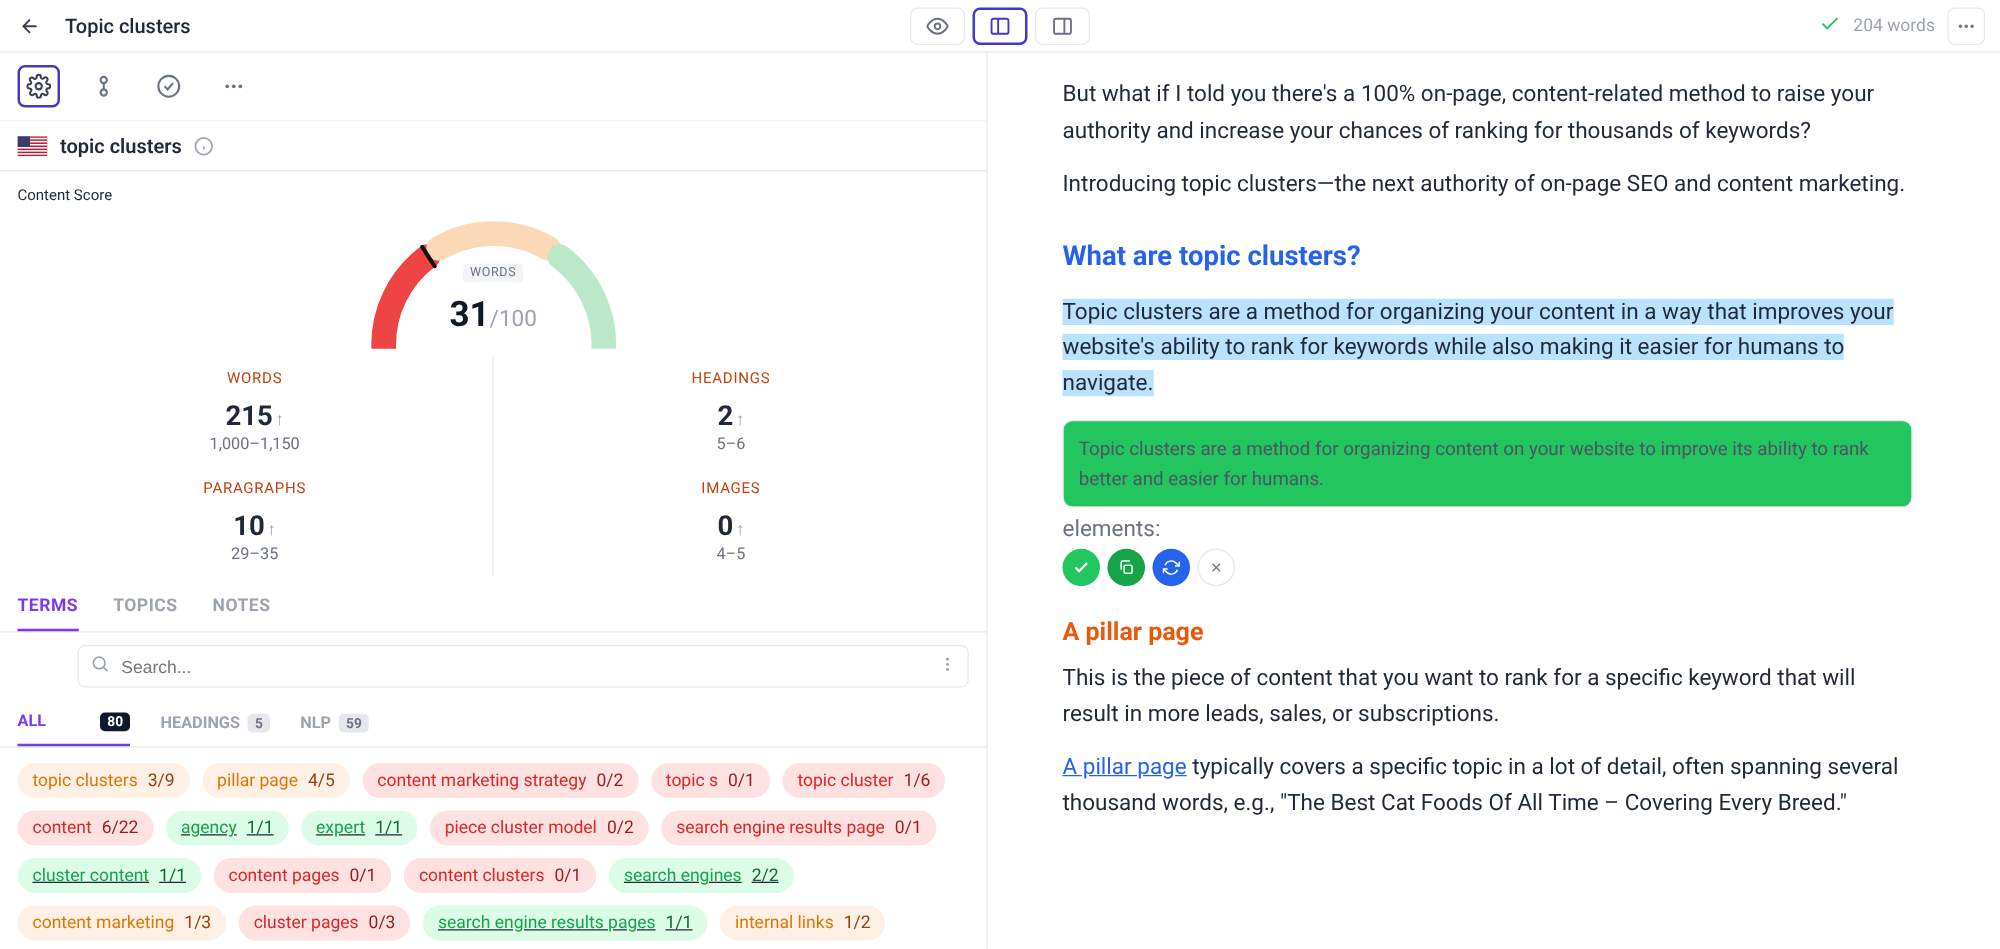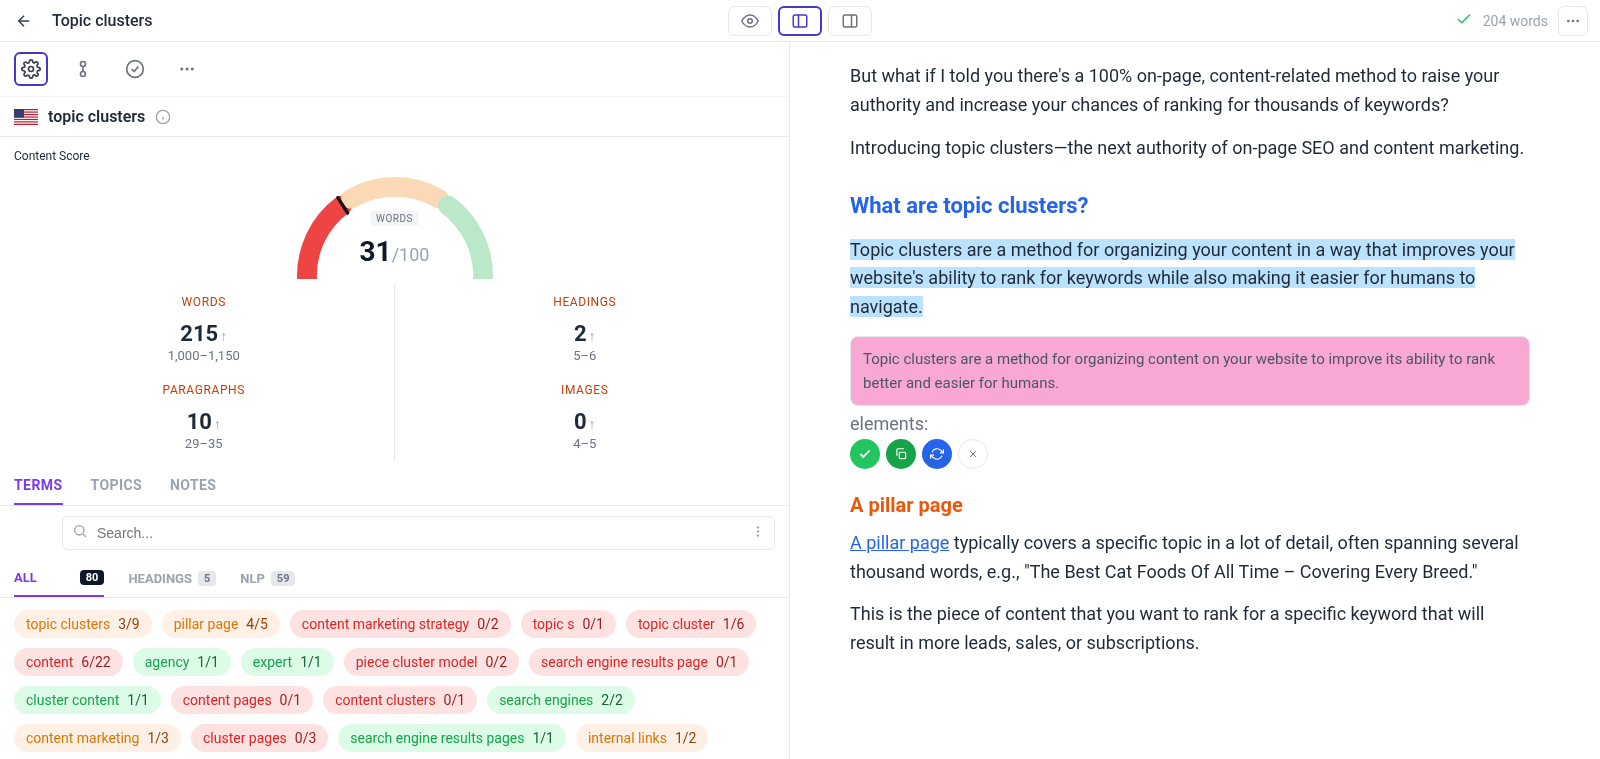--- a/index.html
+++ b/index.html
@@ -51,31 +51,31 @@
 .badge { background: #e5e7eb; color: #6b7280; border-radius: 4px; padding: 1px 6px; font-size: 11px; font-weight: 700; }
 .subtab.active .badge { background: #0f172a; color: #fff; margin-left: 37px; }
 .terms { padding: 12px 14px; display: flex; flex-wrap: wrap; gap: 10px; overflow-y: auto; }
 .term { display: inline-flex; align-items: center; gap: 8px; padding: 6px 12px; border-radius: 14px; font-size: 14px; cursor: pointer; }
 .term.orange { background: #fff0e6; }
 .term.orange .t-label { color: #d97706; }
 .term.orange .t-count { color: #92400e; }
 .term.red { background: #fee2e2; }
 .term.red .t-label { color: #dc2626; }
 .term.red .t-count { color: #991b1b; }
-.term.green { background: #dcfce7; }
+.term.green { background: #dcfce7; text-decoration: underline; }
 .term.green .t-label { color: #16a34a; }
 .term.green .t-count { color: #166534; }
 .right { flex: 1; position: relative; overflow-y: auto; }
 .doc { padding: 20px 70px 40px 60px; font-size: 18px; line-height: 1.6; color: #1f2937; }
 .doc p { margin-bottom: 14px; }
 .h-blue { color: #2563eb; font-size: 22px; font-weight: 700; margin: 26px 0 12px 0; }
 .h-orange { color: #ea580c; font-size: 20px; font-weight: 700; margin: 20px 0 8px 0; }
 .hl { background: #bae1fe; }
 .link { color: #2563eb; text-decoration: underline; }
-.suggest-box { border: 1px solid #e5e7eb; border-radius: 8px; padding: 10px 12px; font-size: 15px; color: #4b5563; margin: 6px 0 4px 0; background: #f9a8d4; }
+.suggest-box { border: 1px solid #e5e7eb; border-radius: 8px; padding: 10px 12px; font-size: 15px; color: #4b5563; margin: 6px 0 4px 0; background: #22c55e; }
 .action-pills { display: flex; gap: 6px; align-items: center; margin-bottom: 16px; }
 .pill { width: 30px; height: 30px; border-radius: 50%; display: flex; align-items: center; justify-content: center; cursor: pointer; color: #fff; }
 .pill.accept { background: #22c55e; }
 .pill.copy { background: #16a34a; }
 .pill.regen { background: #2563eb; }
 .pill.close { background: #fff; border: 1px solid #e5e7eb; color: #6b7280; }
 .occluded { color: #6b7280; }
 </style>
 </head>
 <body>
@@ -380,17 +380,17 @@
             </svg>
           </div>
         <div class="pill close">
             <svg width="12" height="12" viewBox="0 0 24 24" fill="none" stroke="currentColor" stroke-width="2">
               <line x1="18" y1="6" x2="6" y2="18"></line>
               <line x1="6" y1="6" x2="18" y2="18"></line>
             </svg>
           </div>
       </div>
       <h3 class="h-orange">A pillar page</h3>
+      <p>This is the piece of content that you want to rank for a specific keyword that will result in more leads, sales, or subscriptions.</p>
       <p><a class="link">A pillar page</a><span> typically covers a specific topic in a lot of detail, often spanning several thousand words, e.g., "The Best Cat Foods Of All Time – Covering Every Breed."</span></p>
-      <p>This is the piece of content that you want to rank for a specific keyword that will result in more leads, sales, or subscriptions.</p>
     </div>
   </div>
 </div>
 
 </body></html>

